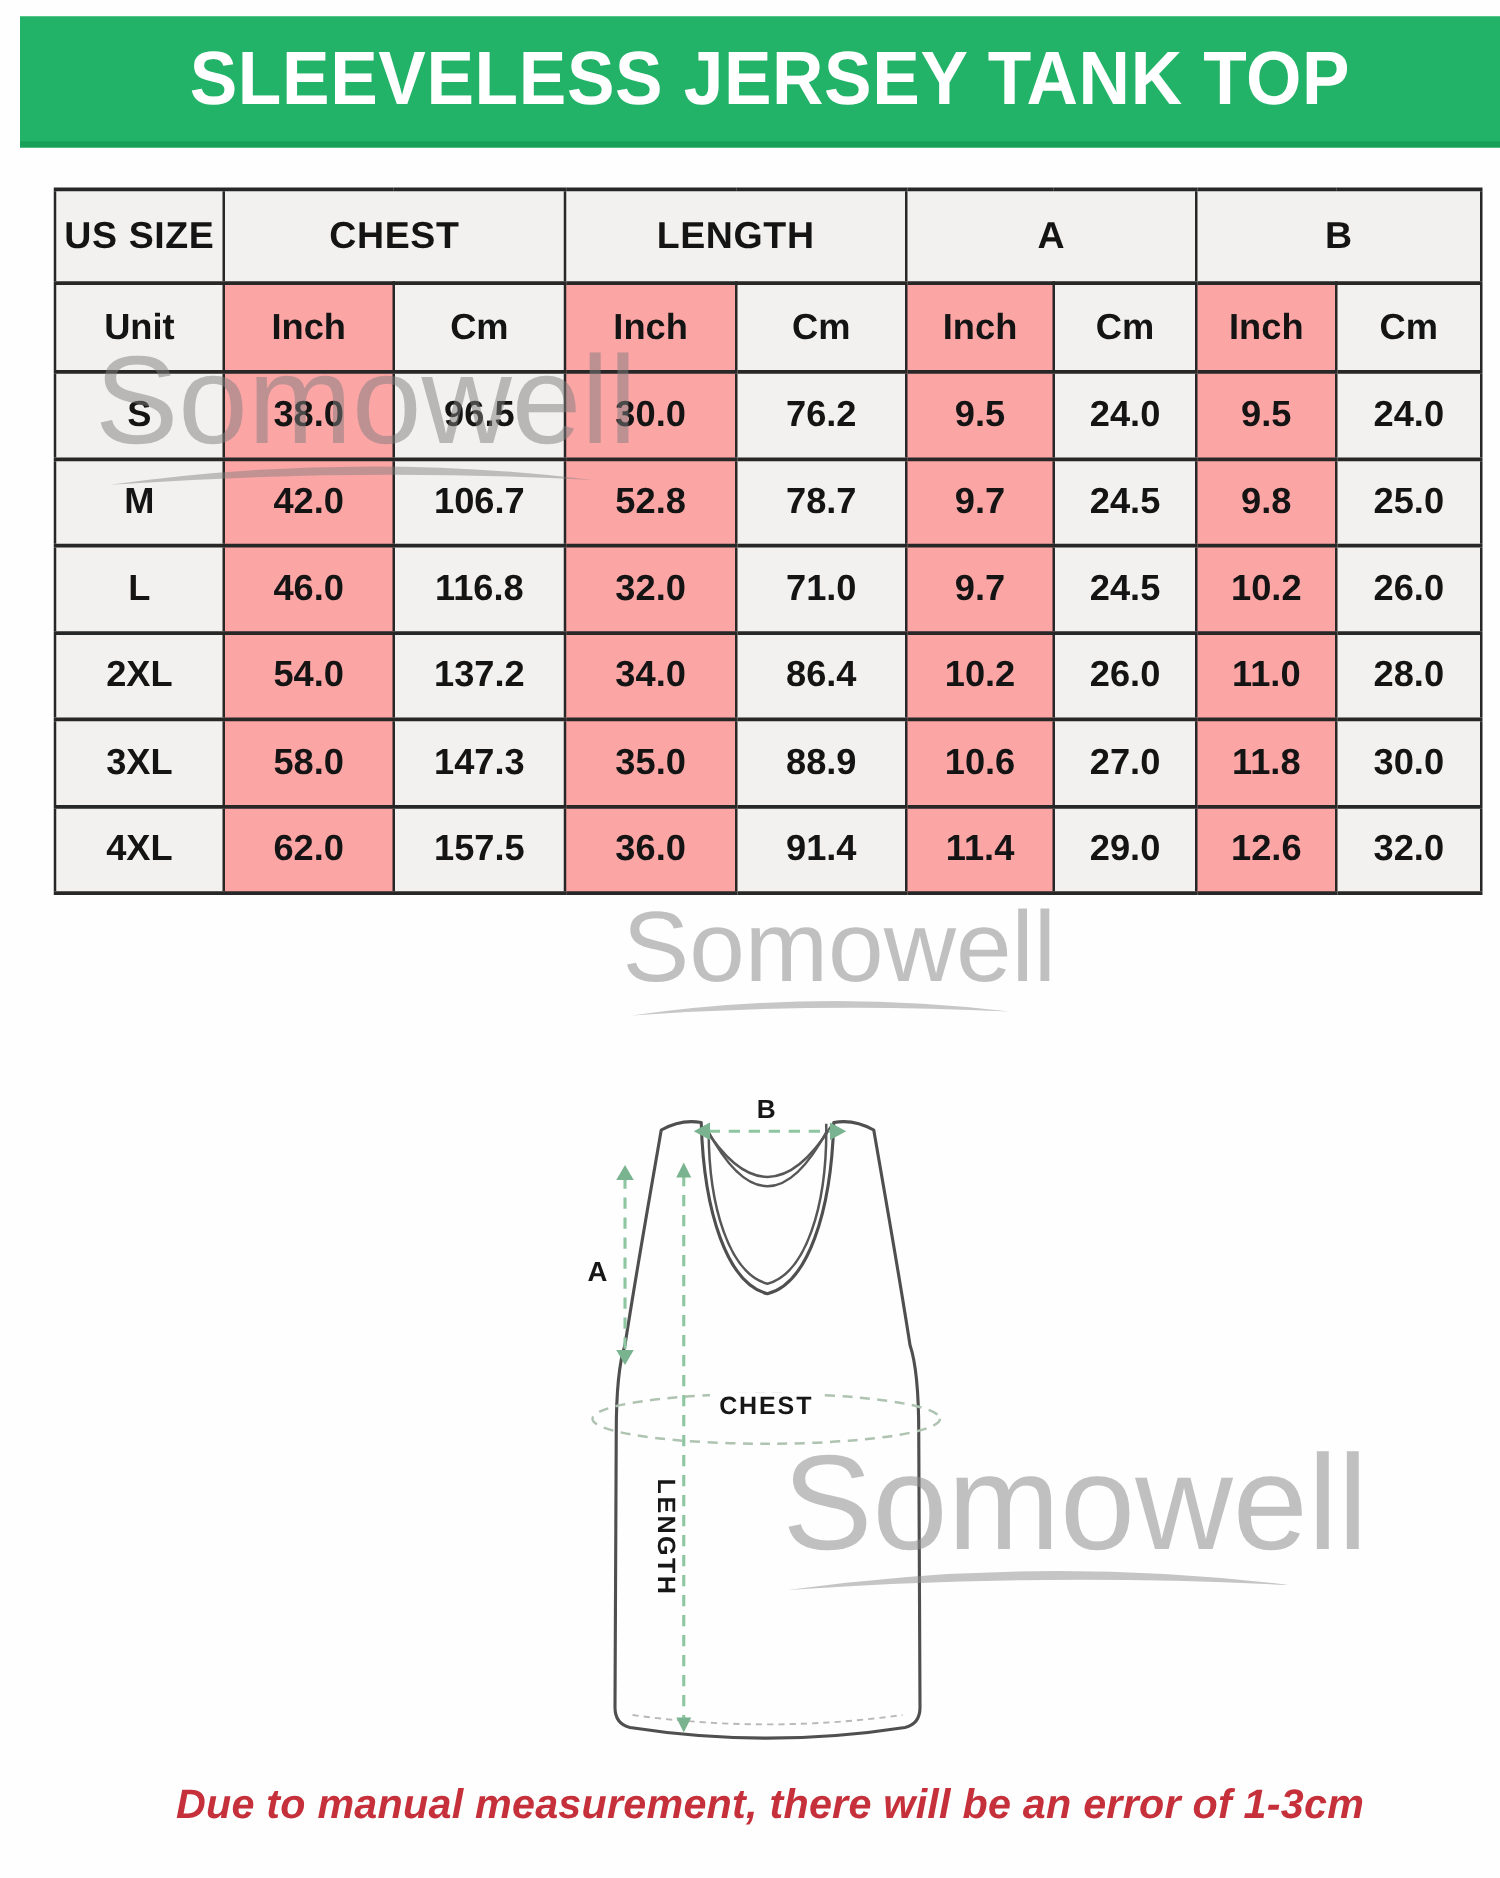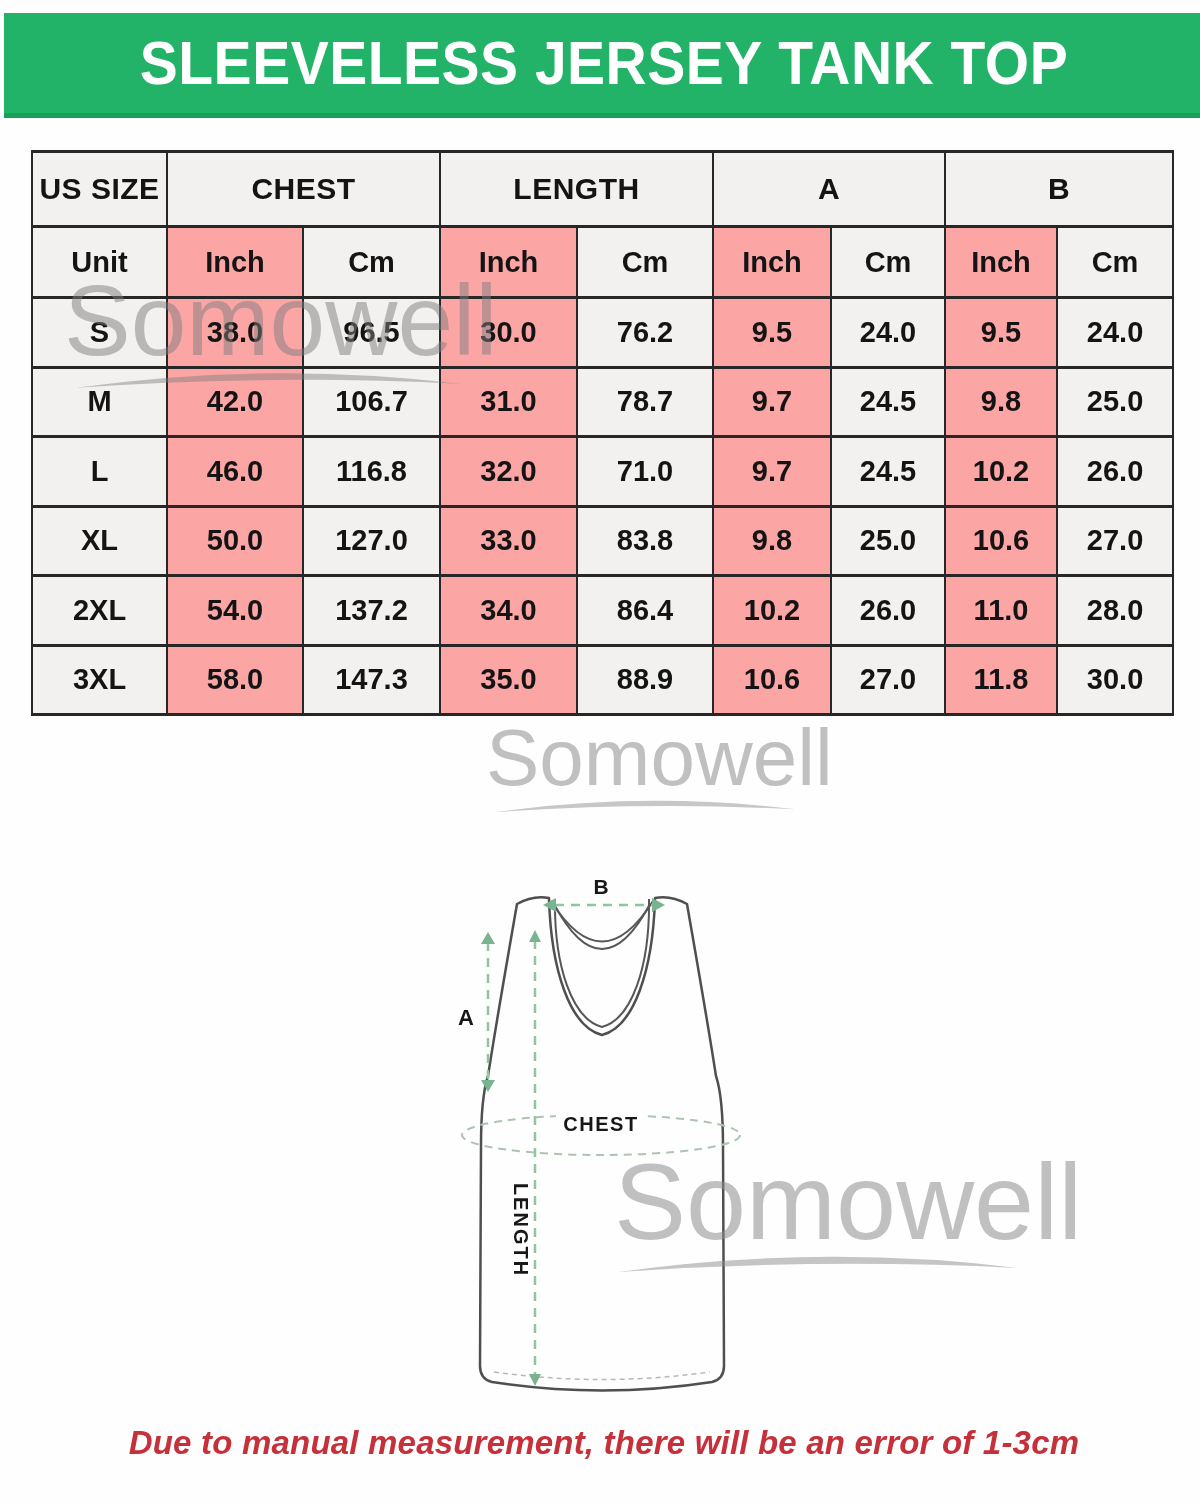--- a/index.html
+++ b/index.html
@@ -2,21 +2,21 @@
 <html><head>
 <meta charset="utf-8">
 <style>
   html,body { margin:0; padding:0; }
   body {
     width:1200px; height:1502px;
     background:#fefefe;
     font-family:"Liberation Sans", sans-serif;
     position:relative; overflow:hidden;
   }
-  .page { position:absolute; left:4px; top:0; width:1072px; height:1502px; }
+  .page { position:absolute; left:16px; top:0; width:1072px; height:1502px; }
 
   
   .banner {
     position:absolute; left:0; top:13px; width:1200px; height:100px;
     background:#22b368; border-bottom:5px solid #17a158;
     display:flex; align-items:center; justify-content:center;
     z-index:2;
   }
   .banner .title {
     color:#ffffff; font-size:57px; font-weight:bold; letter-spacing:0.5px;
@@ -114,50 +114,39 @@
       <td class="gray">76.2</td>
       <td class="white">9.5</td>
       <td class="gray">24.0</td>
       <td class="white">9.5</td>
       <td class="gray">24.0</td>
     </tr>
     <tr class="data-row">
       <td class="gray">M</td>
       <td class="white">42.0</td>
       <td class="gray">106.7</td>
-      <td class="white">31.0</td>
+      <td class="white">52.8</td>
       <td class="gray">78.7</td>
       <td class="white">9.7</td>
       <td class="gray">24.5</td>
       <td class="white">9.8</td>
       <td class="gray">25.0</td>
     </tr>
     <tr class="data-row">
       <td class="gray">L</td>
       <td class="white">46.0</td>
       <td class="gray">116.8</td>
       <td class="white">32.0</td>
       <td class="gray">71.0</td>
       <td class="white">9.7</td>
       <td class="gray">24.5</td>
       <td class="white">10.2</td>
       <td class="gray">26.0</td>
     </tr>
     <tr class="data-row">
-      <td class="gray">XL</td>
-      <td class="white">50.0</td>
-      <td class="gray">127.0</td>
-      <td class="white">33.0</td>
-      <td class="gray">83.8</td>
-      <td class="white">9.8</td>
-      <td class="gray">25.0</td>
-      <td class="white">10.6</td>
-      <td class="gray">27.0</td>
-    </tr>
-    <tr class="data-row">
       <td class="gray">2XL</td>
       <td class="white">54.0</td>
       <td class="gray">137.2</td>
       <td class="white">34.0</td>
       <td class="gray">86.4</td>
       <td class="white">10.2</td>
       <td class="gray">26.0</td>
       <td class="white">11.0</td>
       <td class="gray">28.0</td>
     </tr>
@@ -165,20 +154,31 @@
       <td class="gray">3XL</td>
       <td class="white">58.0</td>
       <td class="gray">147.3</td>
       <td class="white">35.0</td>
       <td class="gray">88.9</td>
       <td class="white">10.6</td>
       <td class="gray">27.0</td>
       <td class="white">11.8</td>
       <td class="gray">30.0</td>
     </tr>
+    <tr class="data-row">
+      <td class="gray">4XL</td>
+      <td class="white">62.0</td>
+      <td class="gray">157.5</td>
+      <td class="white">36.0</td>
+      <td class="gray">91.4</td>
+      <td class="white">11.4</td>
+      <td class="gray">29.0</td>
+      <td class="white">12.6</td>
+      <td class="gray">32.0</td>
+    </tr>
   </tbody>
     </table>
 
   <svg class="diagram" width="620" height="545" viewBox="0 0 620 545">
 
     <path d="M113,26 C104,78 93,140 84,198 C79,213 77,238 77,268 L76,488
          C76,496 80,502 88,504 Q198,521 308,504 C316,502 320,496 320,488
          L319,268 C319,238 317,213 312,198 C303,140 292,78 283,26
          Q267,17 251,20 C249,92 230,149 198,157 C166,149 147,92 145,20
          Q129,17 113,26 Z" fill="none" stroke="#4f4f4f" stroke-width="2.5" stroke-linejoin="round"></path>

